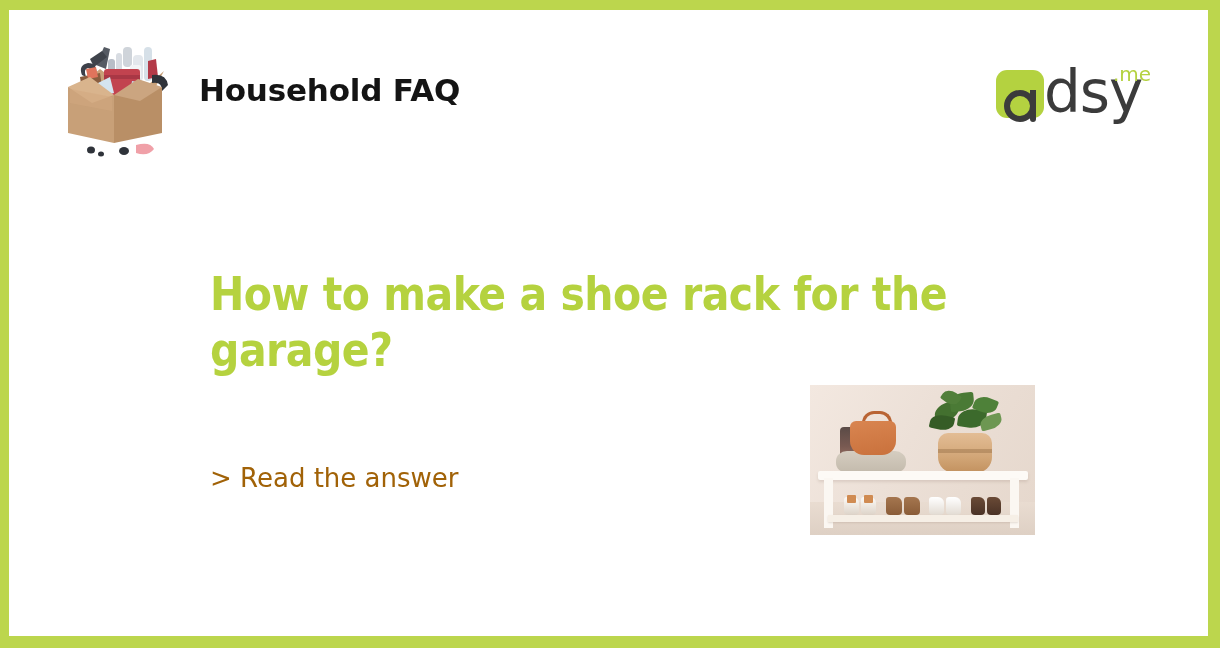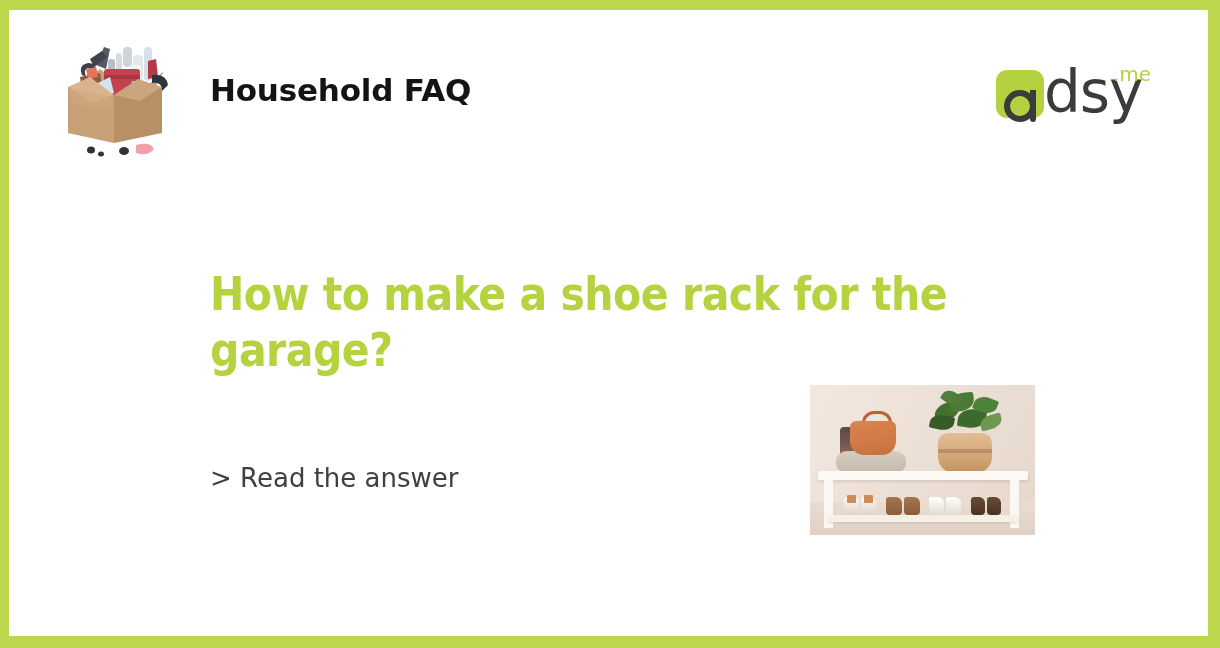--- a/index.html
+++ b/index.html
@@ -31,21 +31,21 @@
     left: 0; top: 10px;
     width: 1220px; height: 150px;
   }
   .brand-illustration {
     position: absolute;
     left: 44px; top: 15px;
     width: 140px; height: 135px;
   }
   .page-title {
     position: absolute;
-    left: 210px; top: 62px;
+    left: 199px; top: 62px;
     font-family: "DejaVu Sans", sans-serif;
     font-weight: bold;
     font-size: 31px;
     letter-spacing: -0.2px;
     color: #141414;
     white-space: nowrap;
     text-align: right;
   }
   .logo {
     position: absolute;
@@ -65,21 +65,21 @@
     letter-spacing: -0.5px;
     color: #b5d23f;
     transform: scaleX(0.97);
     transform-origin: left top;
   }
   .read-link {
     position: absolute;
     left: 210px; top: 463px;
     font-family: "DejaVu Sans", sans-serif;
     font-size: 26px;
-    color: #404040;
+    color: #a16207;
     white-space: nowrap;
     text-align: center;
   }
 
   
   .photo {
     position: absolute;
     left: 810px; top: 385px;
     width: 225px; height: 150px;
     overflow: hidden;

